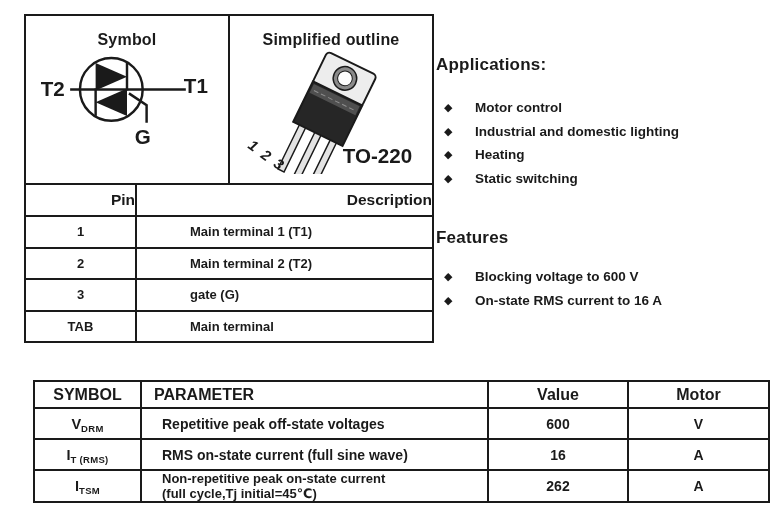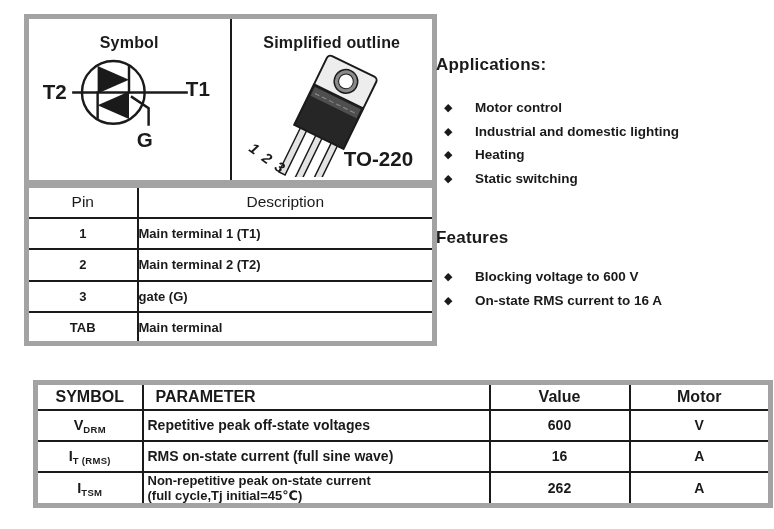--- a/index.html
+++ b/index.html
@@ -6,53 +6,53 @@
   html,body { margin:0; padding:0; }
   body {
     width:774px; height:529px; background:#ffffff;
     font-family:"Liberation Sans","DejaVu Sans",sans-serif;
     color:#1a1a1a;
   }
   .page { position:relative; width:774px; height:529px; background:#fff; overflow:hidden; }
 
   table { border-collapse:collapse; table-layout:fixed; background:#fff; }
   th, td { border:2px solid #1a1a1a; padding:0; }
-  table.outer { border:5px solid #a3a3a3; }
+  table.outer { border:2px solid #a3a3a3; }
 
   
   #outline-table { position:absolute; left:24px; top:14px; width:408px; height:171px; }
   #outline-table td { vertical-align:top; text-align:center; }
   .cell-title { font-size:16px; font-weight:600; letter-spacing:0.2px; padding-top:15px; }
   .cell-svg { display:block; margin:0 auto; }
   svg text { font-family:"Liberation Sans","DejaVu Sans",sans-serif; fill:#1a1a1a; }
 
   
   #pin-table { position:absolute; left:24px; top:183px; width:408px; }
-  #pin-table th { height:32px; font-size:15.5px; font-weight:400; text-align:center; }
+  #pin-table th { height:32px; font-size:15.5px; font-weight:700; text-align:right; }
   #pin-table td { height:31.5px; font-size:13px; font-weight:700; }
   #pin-table td.pin-col { text-align:center; }
-  #pin-table td.desc-col { text-align:left; }
+  #pin-table td.desc-col { text-align:left; padding-left:53px; }
 
   
   .side-section { position:absolute; left:436px; width:310px; }
   #applications { top:55px; }
   #features { top:228px; }
   .section-title { font-size:17px; font-weight:600; letter-spacing:0.2px; }
   .bullet-list { list-style:none; margin:0; padding:0; }
   #applications .bullet-list { margin-top:21px; }
   #features .bullet-list { margin-top:17px; }
   .bullet-list li { display:flex; align-items:center; height:23.5px; font-size:13.5px; font-weight:700; }
   .diamond { display:inline-block; width:39px; padding-left:8px; font-size:11px; }
 
   
   #spec-table { position:absolute; left:33px; top:380px; width:735px; }
   #spec-table th { height:27px; font-size:16px; font-weight:700; text-align:center; }
   #spec-table th.param-h { text-align:left; padding-left:12px; }
   #spec-table td { height:31px; font-weight:700; text-align:center; font-size:14px;margin-left:42px; }
-  #spec-table td.param-cell { text-align:left; padding-left:4px; font-size:14px; line-height:16px; }
+  #spec-table td.param-cell { text-align:left; padding-left:20px; font-size:14px; line-height:16px; }
   #spec-table td.param-cell.two-line { font-size:13px; line-height:15px; }
   .sym-base { font-size:14.5px; font-weight:700; }
   .sym-sub { font-size:9.5px; font-weight:700; position:relative; top:3px; letter-spacing:0.3px; }
 </style>
 </head>
 <body>
 
 <div class="page">
 
   <table id="outline-table" class="outer">

